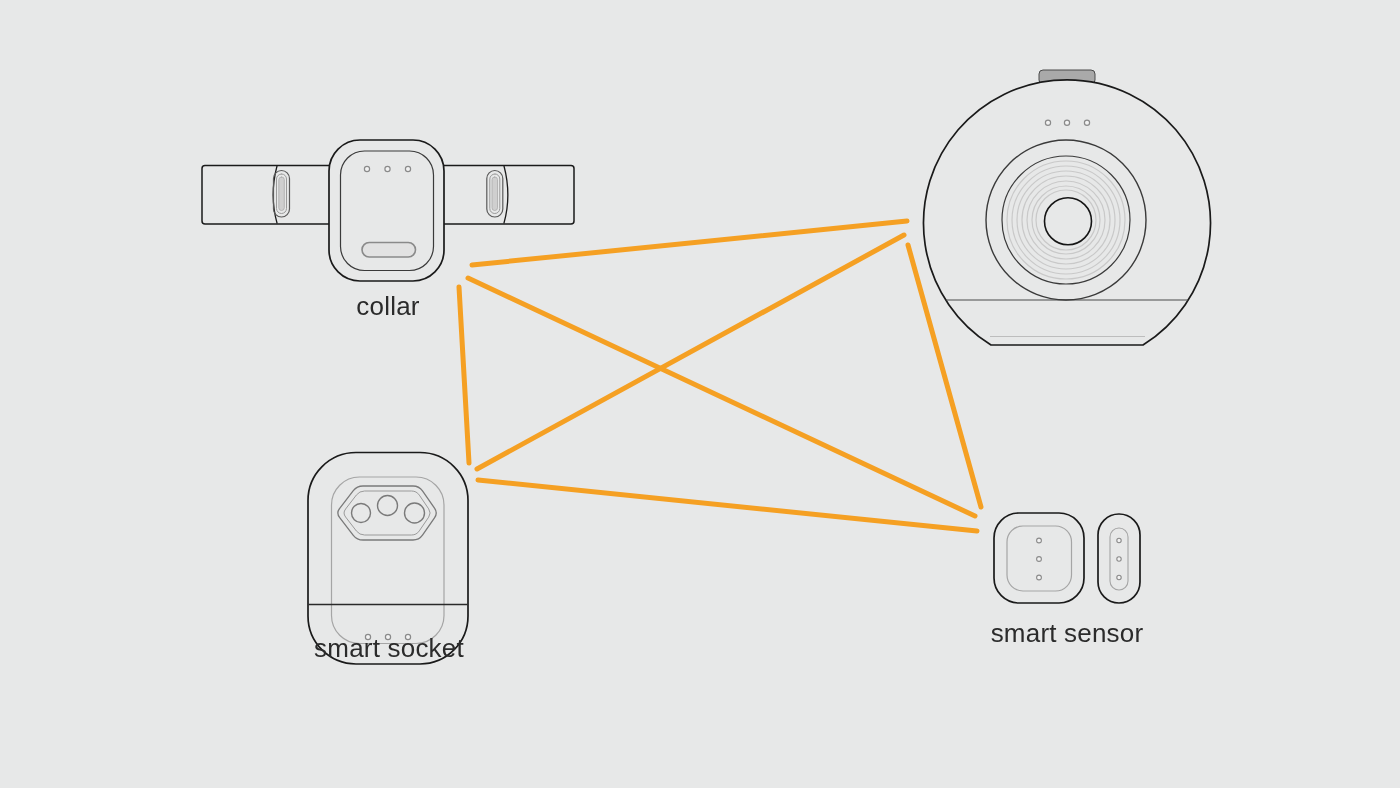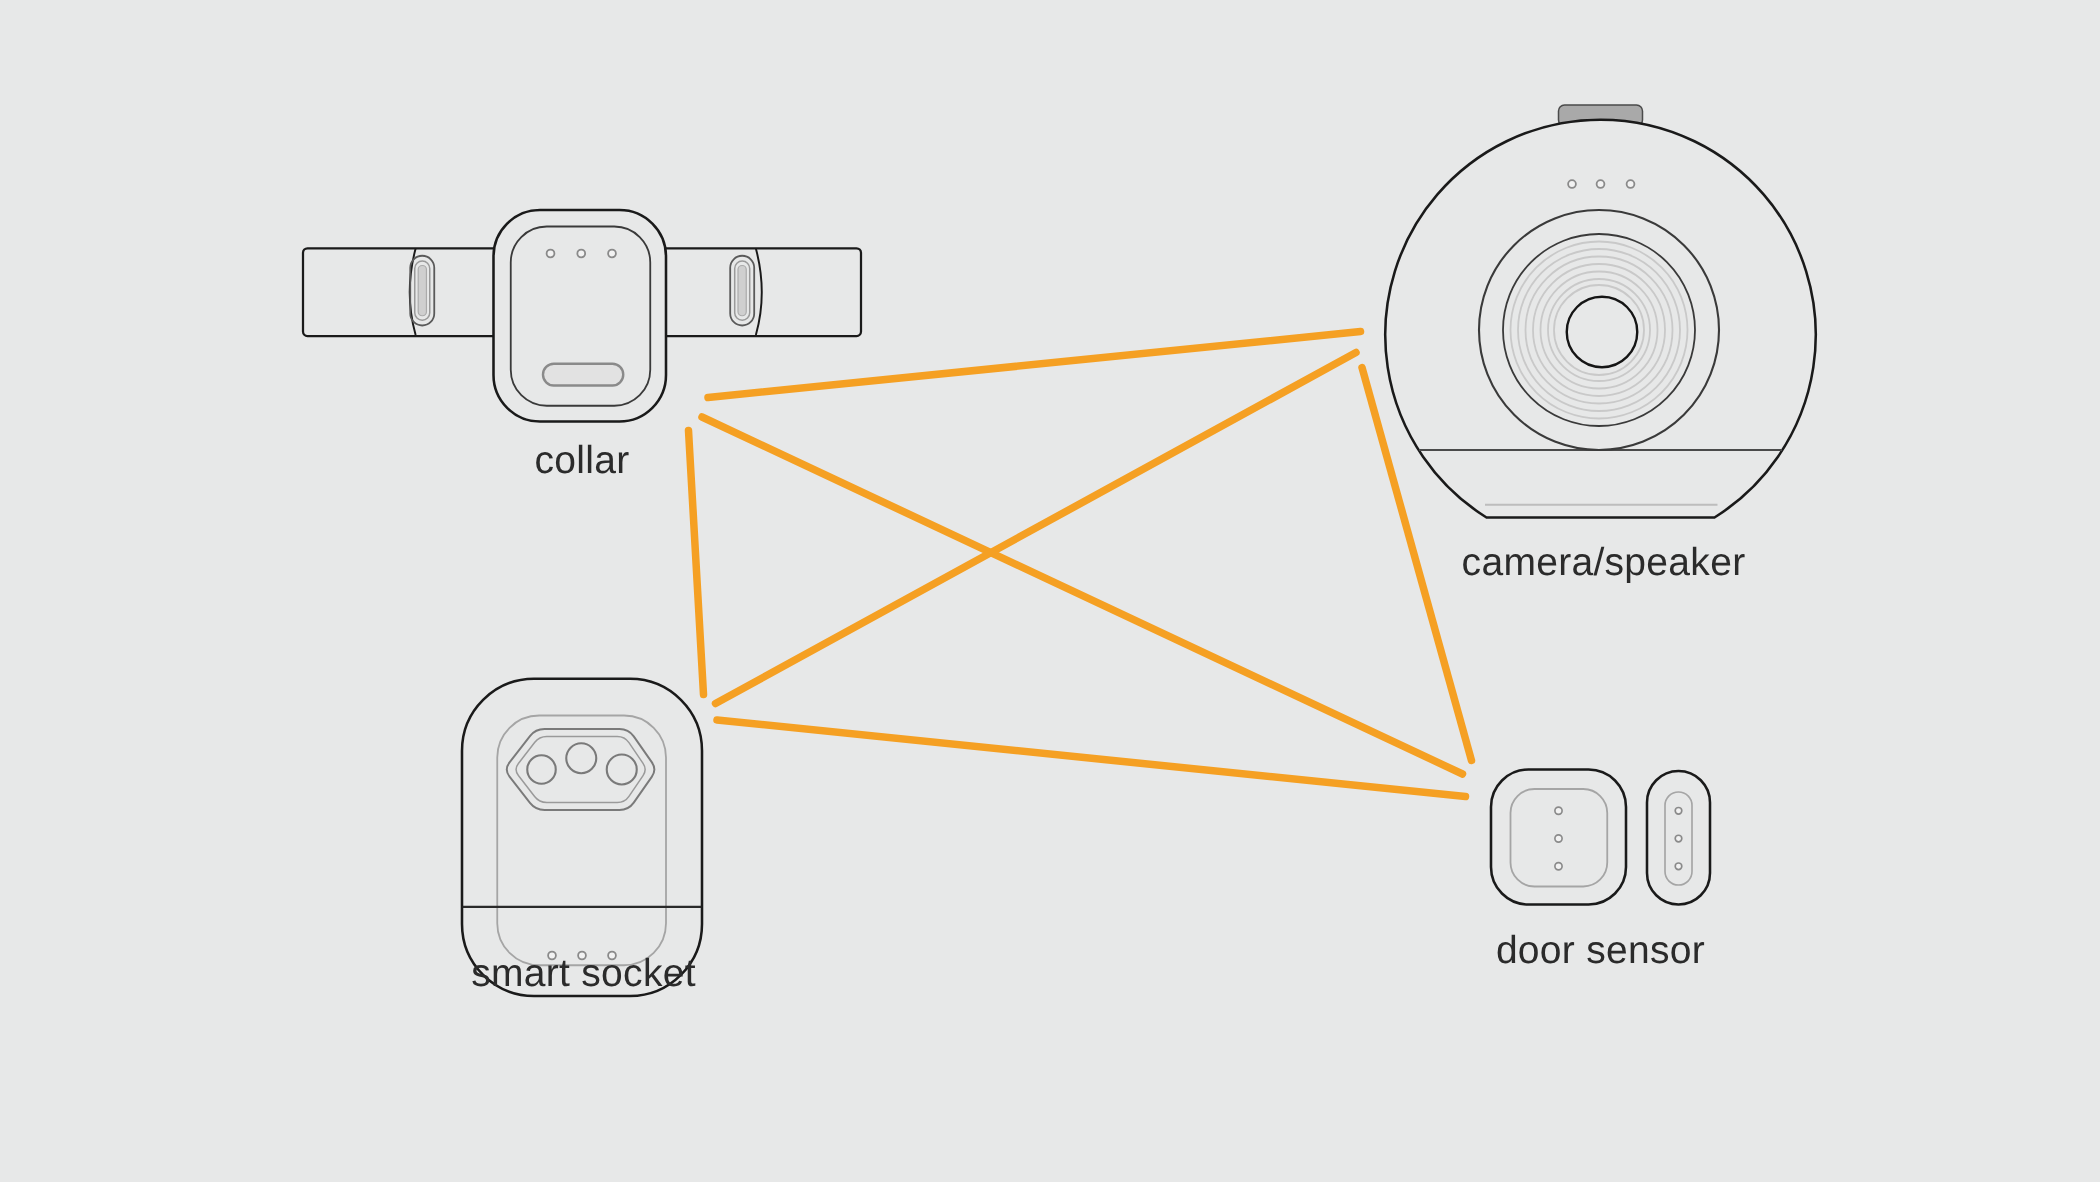--- a/index.html
+++ b/index.html
@@ -119,16 +119,15 @@
       <rect x="1110" y="528" width="18" height="62" rx="9" stroke="#A5A5A5" stroke-width="1.1"></rect>
       <g stroke="#8A8A8A" stroke-width="1.1" fill="#F2F2F2">
         <circle cx="1119" cy="540.5" r="2.2"></circle>
           <circle cx="1119" cy="559" r="2.2"></circle>
           <circle cx="1119" cy="577.5" r="2.2"></circle>
       </g>
     </g>
   </svg>
 
   <div class="device-label" style="left:388px;top:292px;">collar</div>
-  <div class="device-label" style="left:1069px;top:360px;">camera/speaker</div>
   <div class="device-label" style="left:389px;top:634px;">smart socket</div>
-  <div class="device-label" style="left:1067px;top:619px;">door sensor</div>
+  <div class="device-label" style="left:1067px;top:619px;">smart sensor</div>
 </div>
 
 </body></html>

